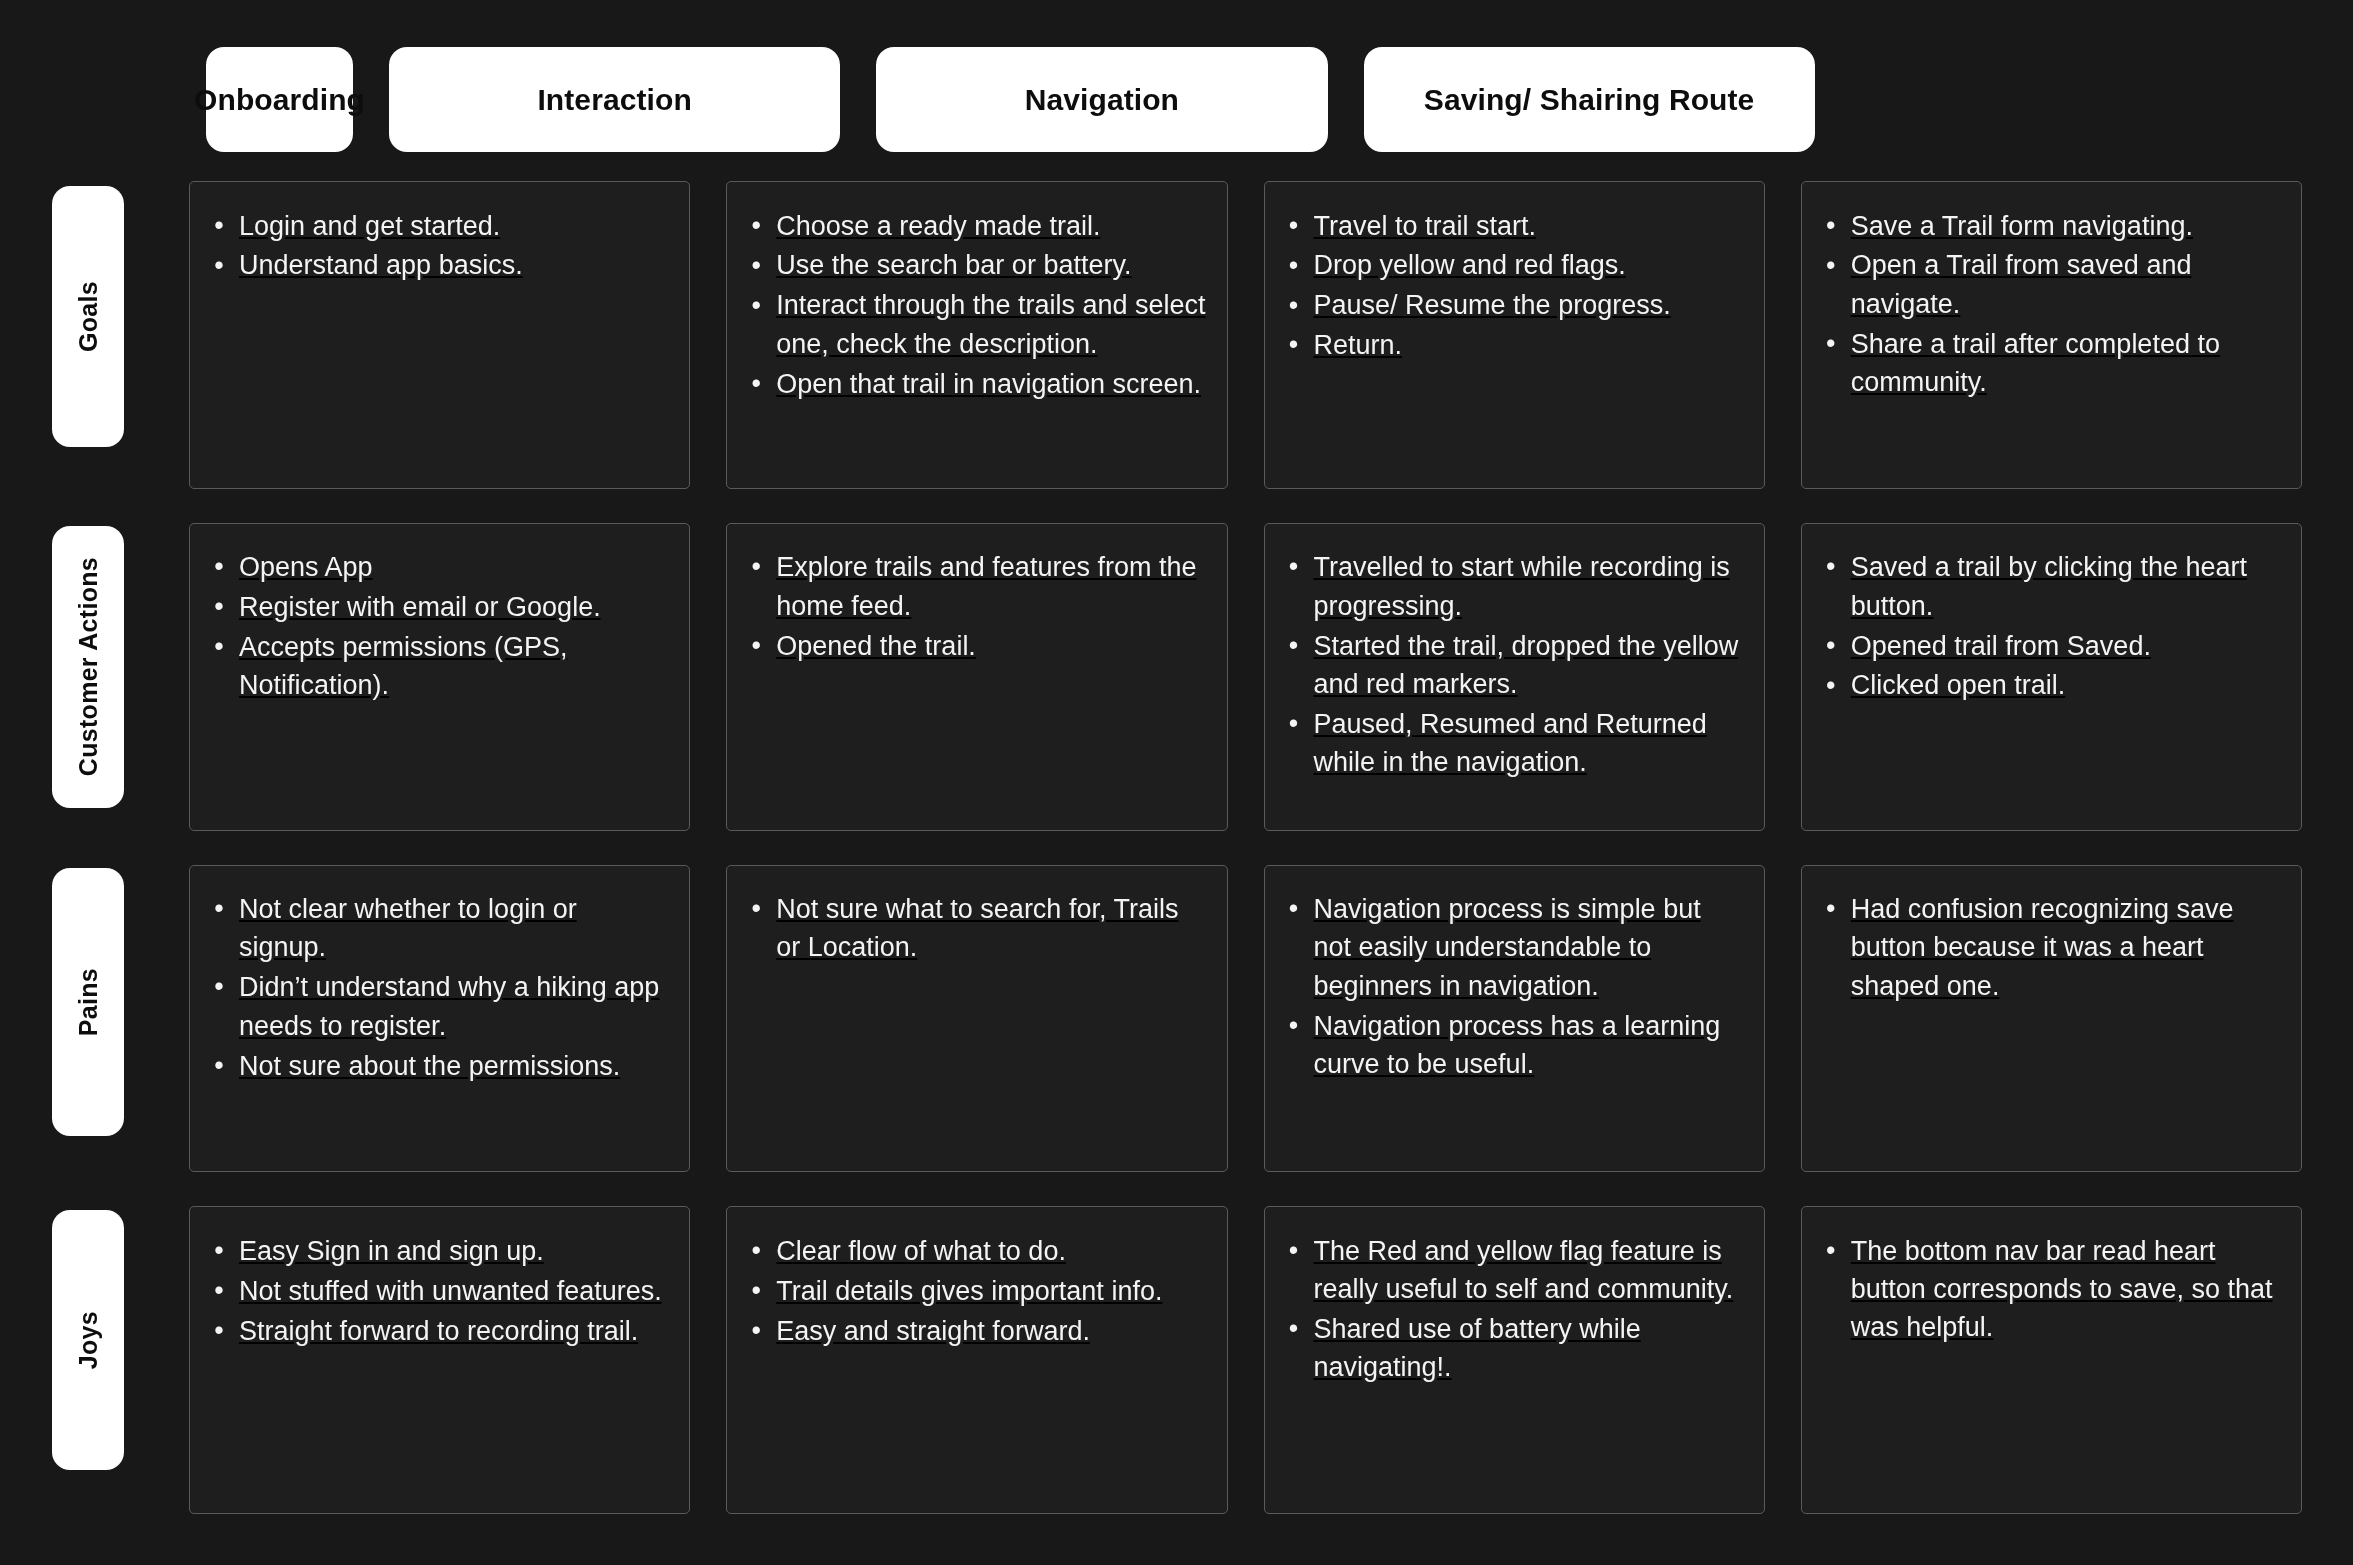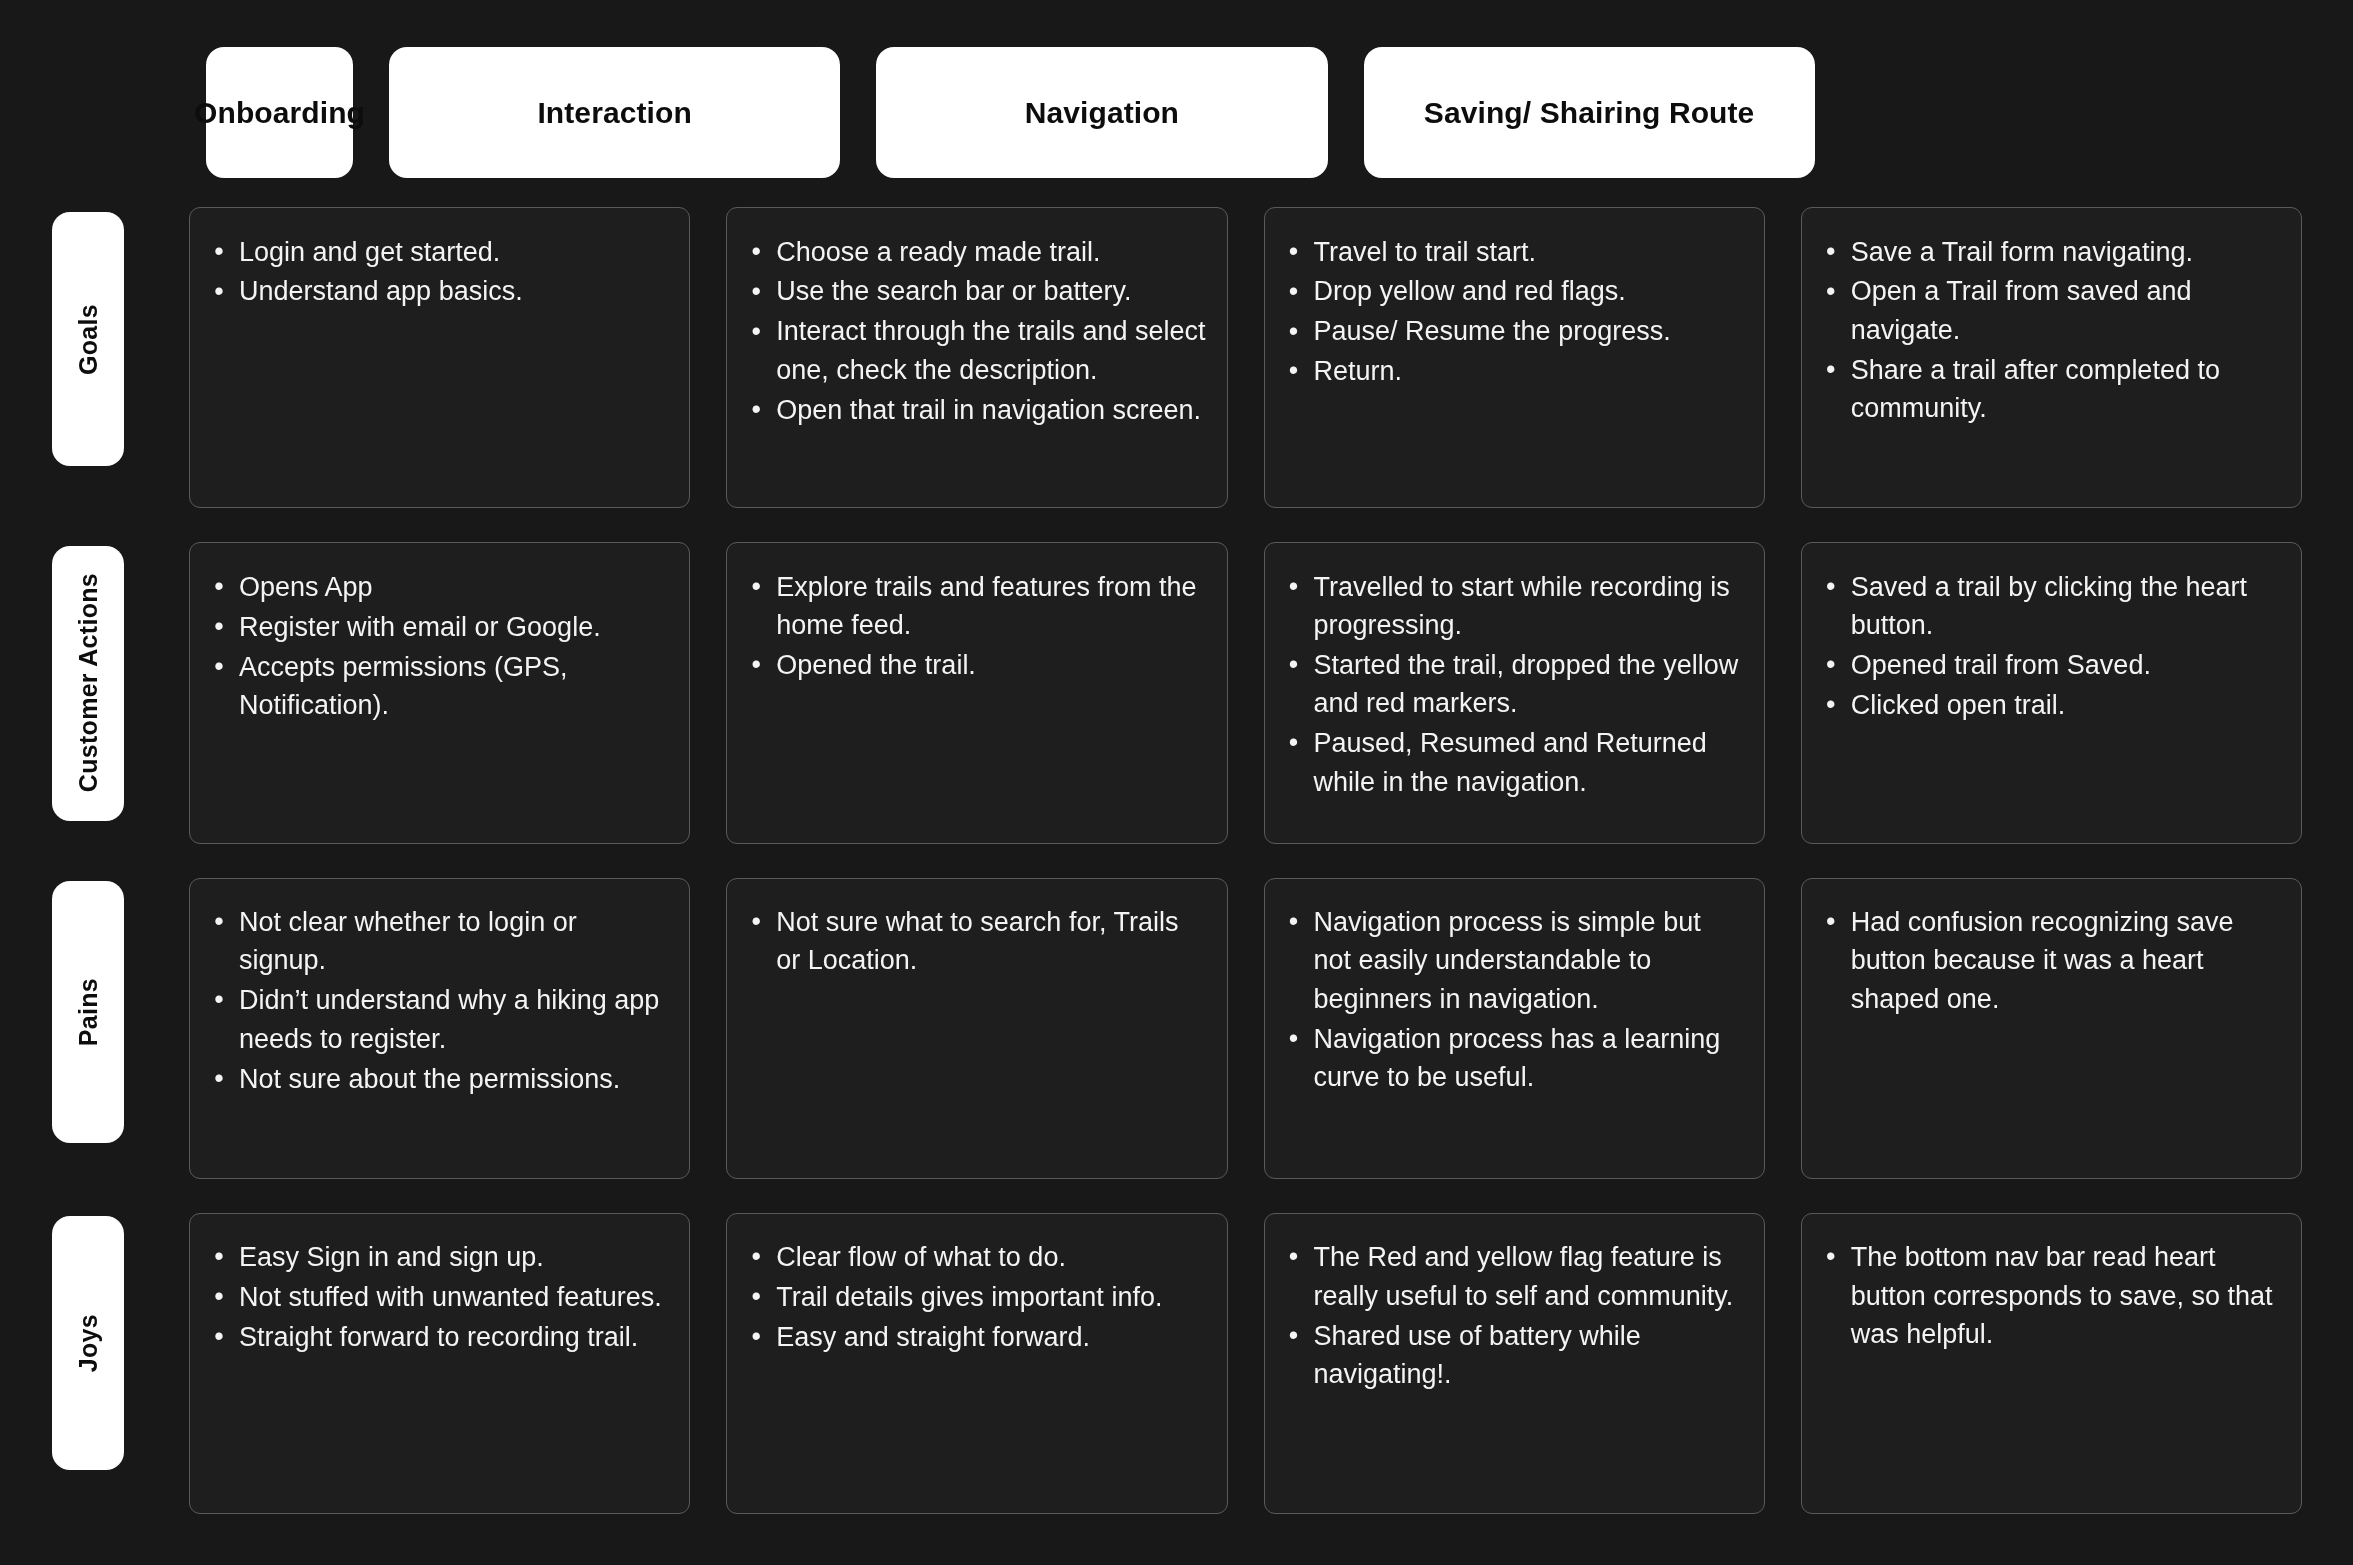--- a/index.html
+++ b/index.html
@@ -26,21 +26,21 @@
     padding:47px 52px 52px 52px;
     display:flex;
     flex-direction:column;
   }
 
   
   .header-row{
     display:grid;
     grid-template-columns:147px 1fr 1fr 1fr 1fr;
     column-gap:36px;
-    height:131px;
+    height:105px;
     margin-bottom:29px;
     padding-left:154px;
   }
   .col-head{
     background:var(--label-bg);
     color:var(--label-fg);
     border-radius:18px;
     display:flex;
     align-items:center;
     justify-content:center;
@@ -83,22 +83,23 @@
   }
   
   .map-row:nth-child(1) .row-label{margin-top:4.9px;margin-bottom:42px;}
   .map-row:nth-child(2) .row-label{margin-top:3.3px;margin-bottom:23px;}
   .map-row:nth-child(3) .row-label{margin-top:3.3px;margin-bottom:36px;}
   .map-row:nth-child(4) .row-label{margin-top:3.3px;margin-bottom:44px;}
 
   .cell{
     background:var(--card-bg);
     border:1.2px solid var(--card-border);
-    border-radius:11px;
+    border-radius:5px;
     padding:24.5px 21px 21px 21px;
+    text-decoration:underline;
   }
   .bullets{list-style:none;}
   .bullets li{
     position:relative;
     color:var(--text);
     font-size:27px;
     line-height:1.42;
     padding-left:28px;
     margin-bottom:1.6px;
   }

